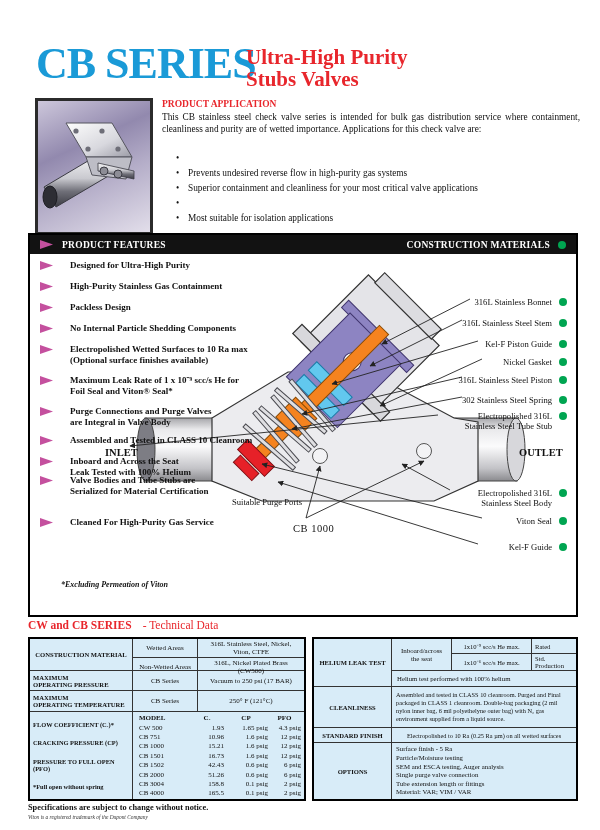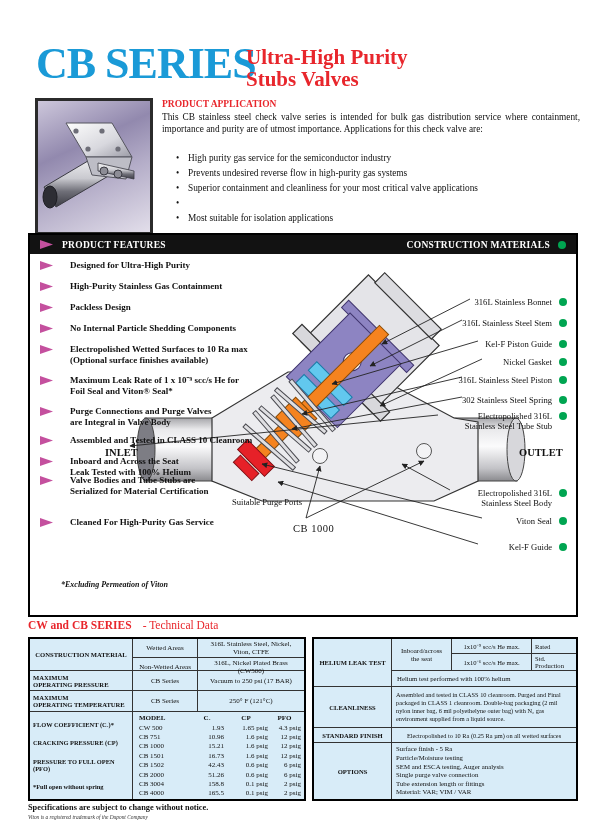--- a/index.html
+++ b/index.html
@@ -140,25 +140,24 @@
         <circle cx="64" cy="30" r="2.6" fill="#6e6e78"></circle>
       <circle cx="50" cy="48" r="2.6" fill="#6e6e78"></circle>
         <circle cx="80" cy="48" r="2.6" fill="#6e6e78"></circle>
       <polygon points="60,62 96,70 96,78 60,70" fill="url(#met)" stroke="#3a3a42" stroke-width=".8"></polygon>
       <circle cx="66" cy="70" r="4" fill="#8d8d96" stroke="#3a3a42"></circle>
       <circle cx="80" cy="73" r="4" fill="#8d8d96" stroke="#3a3a42"></circle>
     </svg>
   </div>
 
   <div class="app-heading">PRODUCT APPLICATION</div>
-  <div class="app-intro">This CB stainless steel check valve series is intended for bulk gas distribution service where containment, importance and purity are of utmost importance. Applications for this check valve are:</div>
+  <div class="app-intro">This CB stainless steel check valve series is intended for bulk gas distribution service where containment, cleanliness and purity are of wetted importance. Applications for this check valve are:</div>
   <div class="bullets">
     <div class="bullet">
         <span class="dot">•</span>
-        <span>High purity gas service for the semiconductor industry</span>
       </div>
     <div class="bullet">
         <span class="dot">•</span>
         <span>Prevents undesired reverse flow in high-purity gas systems</span>
       </div>
     <div class="bullet">
         <span class="dot">•</span>
         <span>Superior containment and cleanliness for your most critical valve applications</span>
       </div>
     <div class="bullet">

